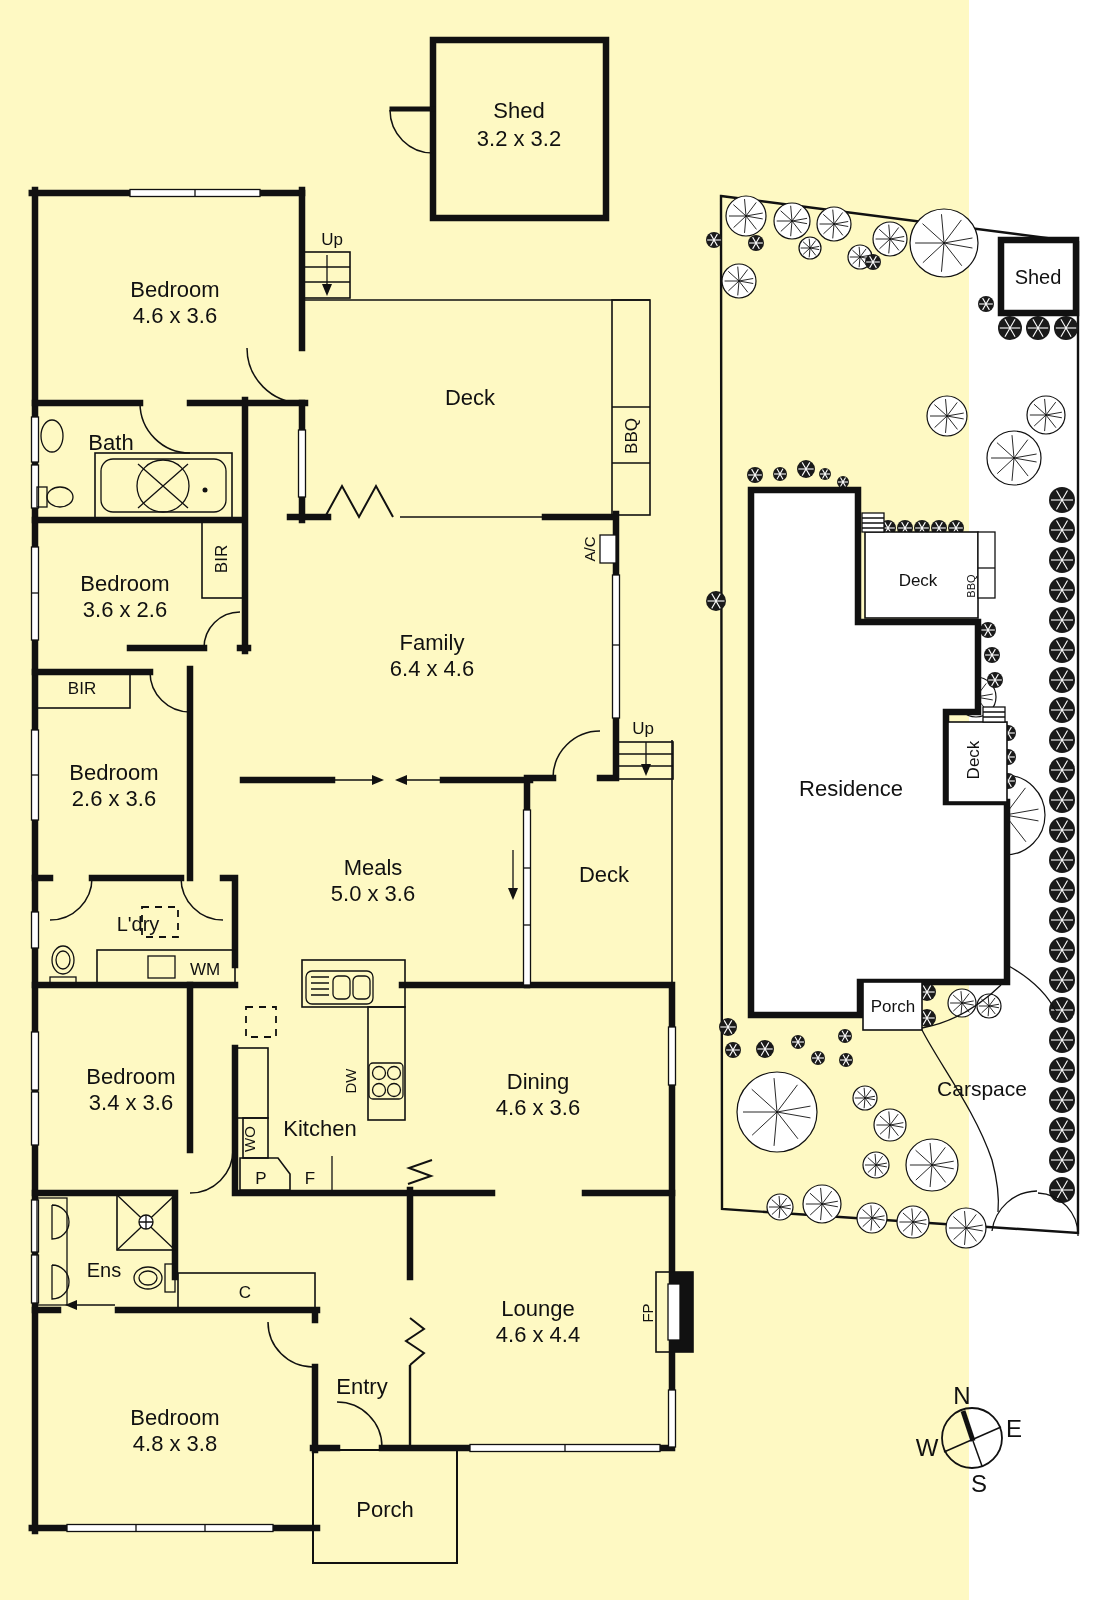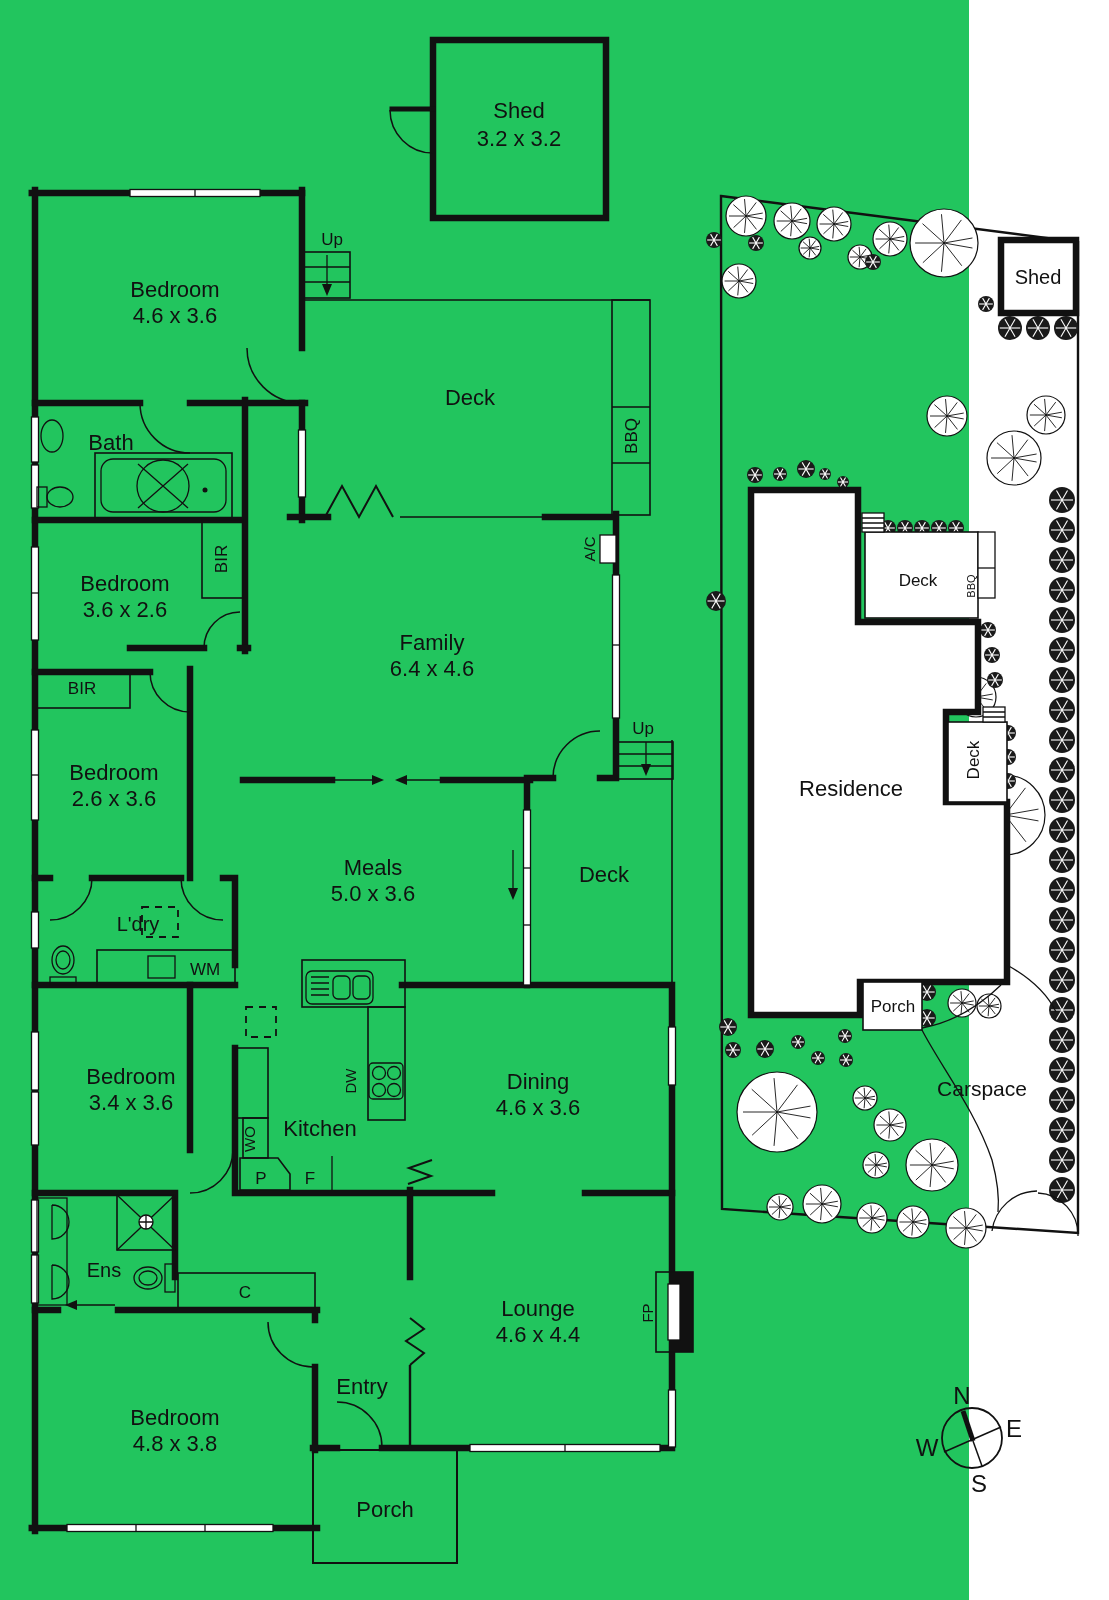--- a/index.html
+++ b/index.html
@@ -1,16 +1,16 @@
 <!DOCTYPE html>
 <html><head>
 <meta charset="utf-8">
 <style>
   html,body{margin:0;padding:0;background:#fff}
-  .page{width:969px;height:1600px;position:relative;background:#22c55e}
+  .page{width:969px;height:1600px;position:relative;background:#fef9c3}
   svg{display:block}
   .wall{fill:none;stroke:#111;stroke-width:6.5;stroke-linecap:square}
   .wmed{fill:none;stroke:#111;stroke-width:5;stroke-linecap:square}
   .thin{fill:none;stroke:#111;stroke-width:1.6}
   .t13{fill:none;stroke:#111;stroke-width:1.3}
   .t24{fill:none;stroke:#111;stroke-width:2.4}
   .win{fill:#fff;stroke:#111;stroke-width:1.3}
   .door{fill:none;stroke:#111;stroke-width:1.5}
   .dash{fill:none;stroke:#111;stroke-width:1.8;stroke-dasharray:7 6}
   .zig{fill:none;stroke:#111;stroke-width:2}

